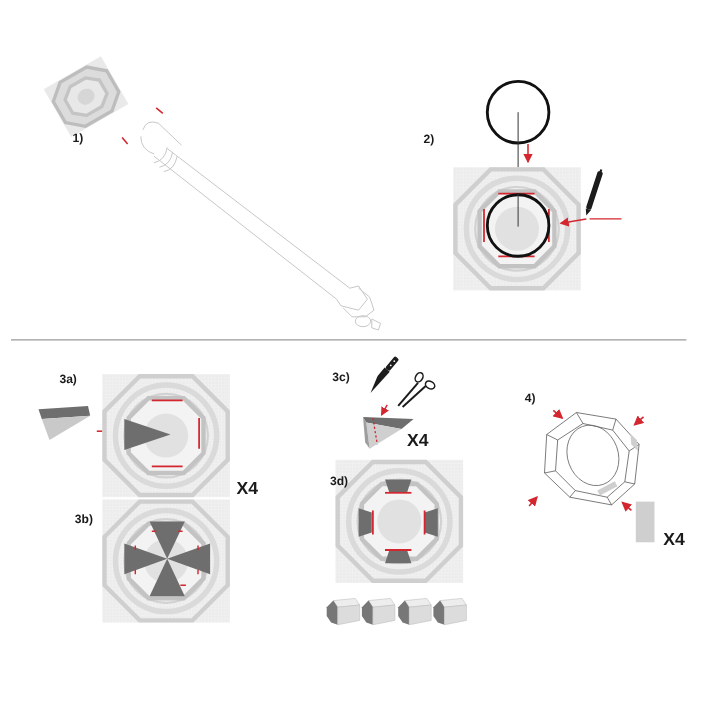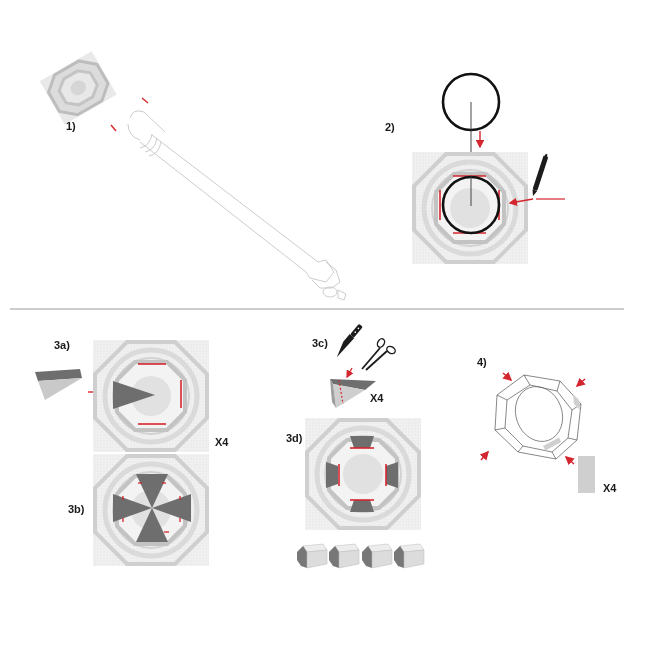--- a/index.html
+++ b/index.html
@@ -1,21 +1,21 @@
 <!DOCTYPE html>
 <html><head>
   <meta charset="utf-8">
   <style>
     html, body { margin: 0; padding: 0; background: #ffffff; }
     body { width: 649px; height: 657px; position: relative; overflow: hidden;
            font-family: "Liberation Sans", sans-serif; }
     .canvas { position: absolute; left: 0; top: 0; width: 649px; height: 657px; }
     .lbl { position: absolute; font-family: "Liberation Sans", sans-serif; font-weight: bold;
            font-size: 11px; color: #1a1a1a; line-height: 1; }
-    .mult { font-size: 11px; }
+    .mult { font-size: 16px; }
     svg { position: absolute; left: 0; top: 0; }
   </style>
 </head>
 <body>
 
 <div class="canvas">
 
   <svg width="649" height="657" viewBox="0 0 649 657">
     <defs>
       <pattern id="grid" width="3" height="3" patternUnits="userSpaceOnUse">
@@ -215,20 +215,20 @@
       <line x1="481" y1="460" x2="488" y2="452" marker-end="url(#arrowRed)"></line>
       <line x1="574" y1="464" x2="566" y2="457" marker-end="url(#arrowRed)"></line>
     </g>
     <rect x="578" y="456" width="17" height="37" fill="#cfcfcf"></rect>
   </svg>
 
   <div class="lbl" style="left:66px; top:121px;">1)</div>
   <div class="lbl" style="left:385px; top:122px;">2)</div>
   <div class="lbl" style="left:54px; top:340px;">3a)</div>
   <div class="lbl mult" style="left:215px; top:437px;">X4</div>
-  <div class="lbl" style="left:68px; top:467px;margin-top:37px;">3b)</div>
-  <div class="lbl" style="left:312px; top:338px;">3c)</div>
+  <div class="lbl" style="left:68px; top:467px;">3b)</div>
+  <div class="lbl" style="left:302px; top:338px;">3c)</div>
   <div class="lbl mult" style="left:370px; top:393px;">X4</div>
-  <div class="lbl" style="left:286px; top:433px;">3d)</div>
+  <div class="lbl" style="left:300px; top:433px;">3d)</div>
   <div class="lbl" style="left:477px; top:357px;">4)</div>
   <div class="lbl mult" style="left:603px; top:483px;">X4</div>
 
 </div>
 
 </body></html>

